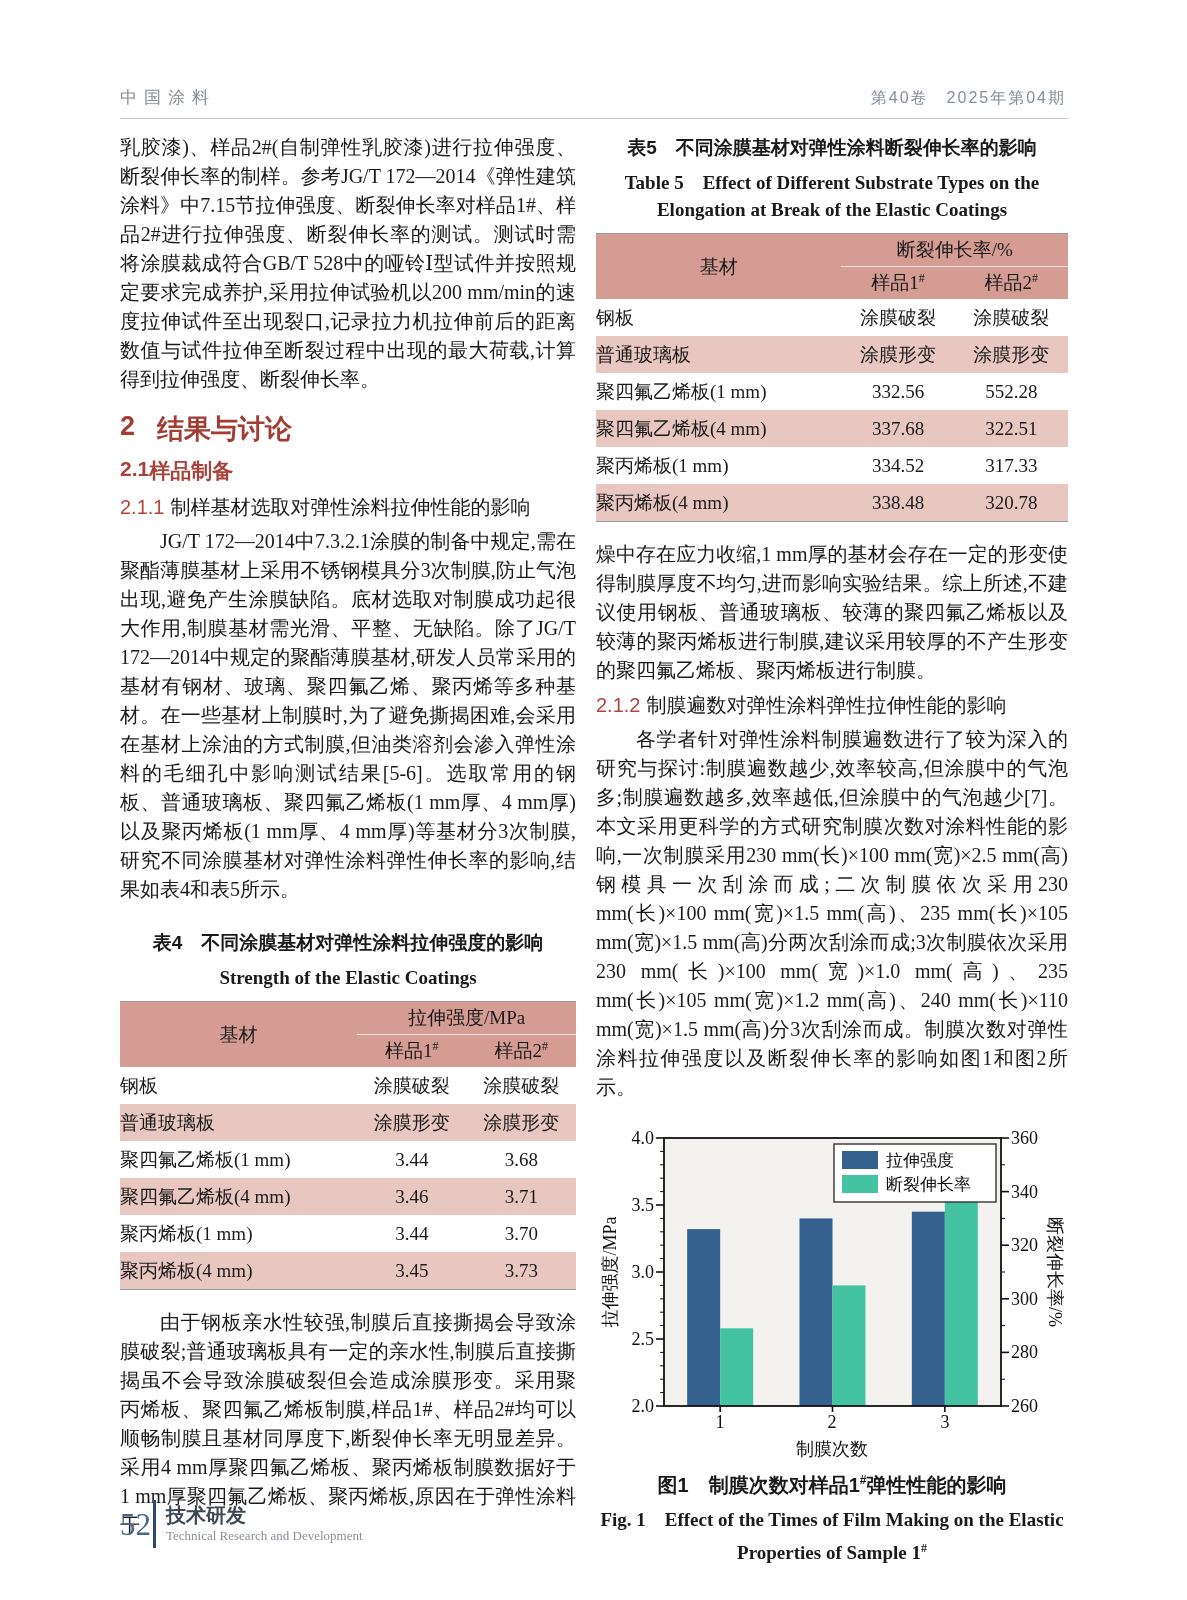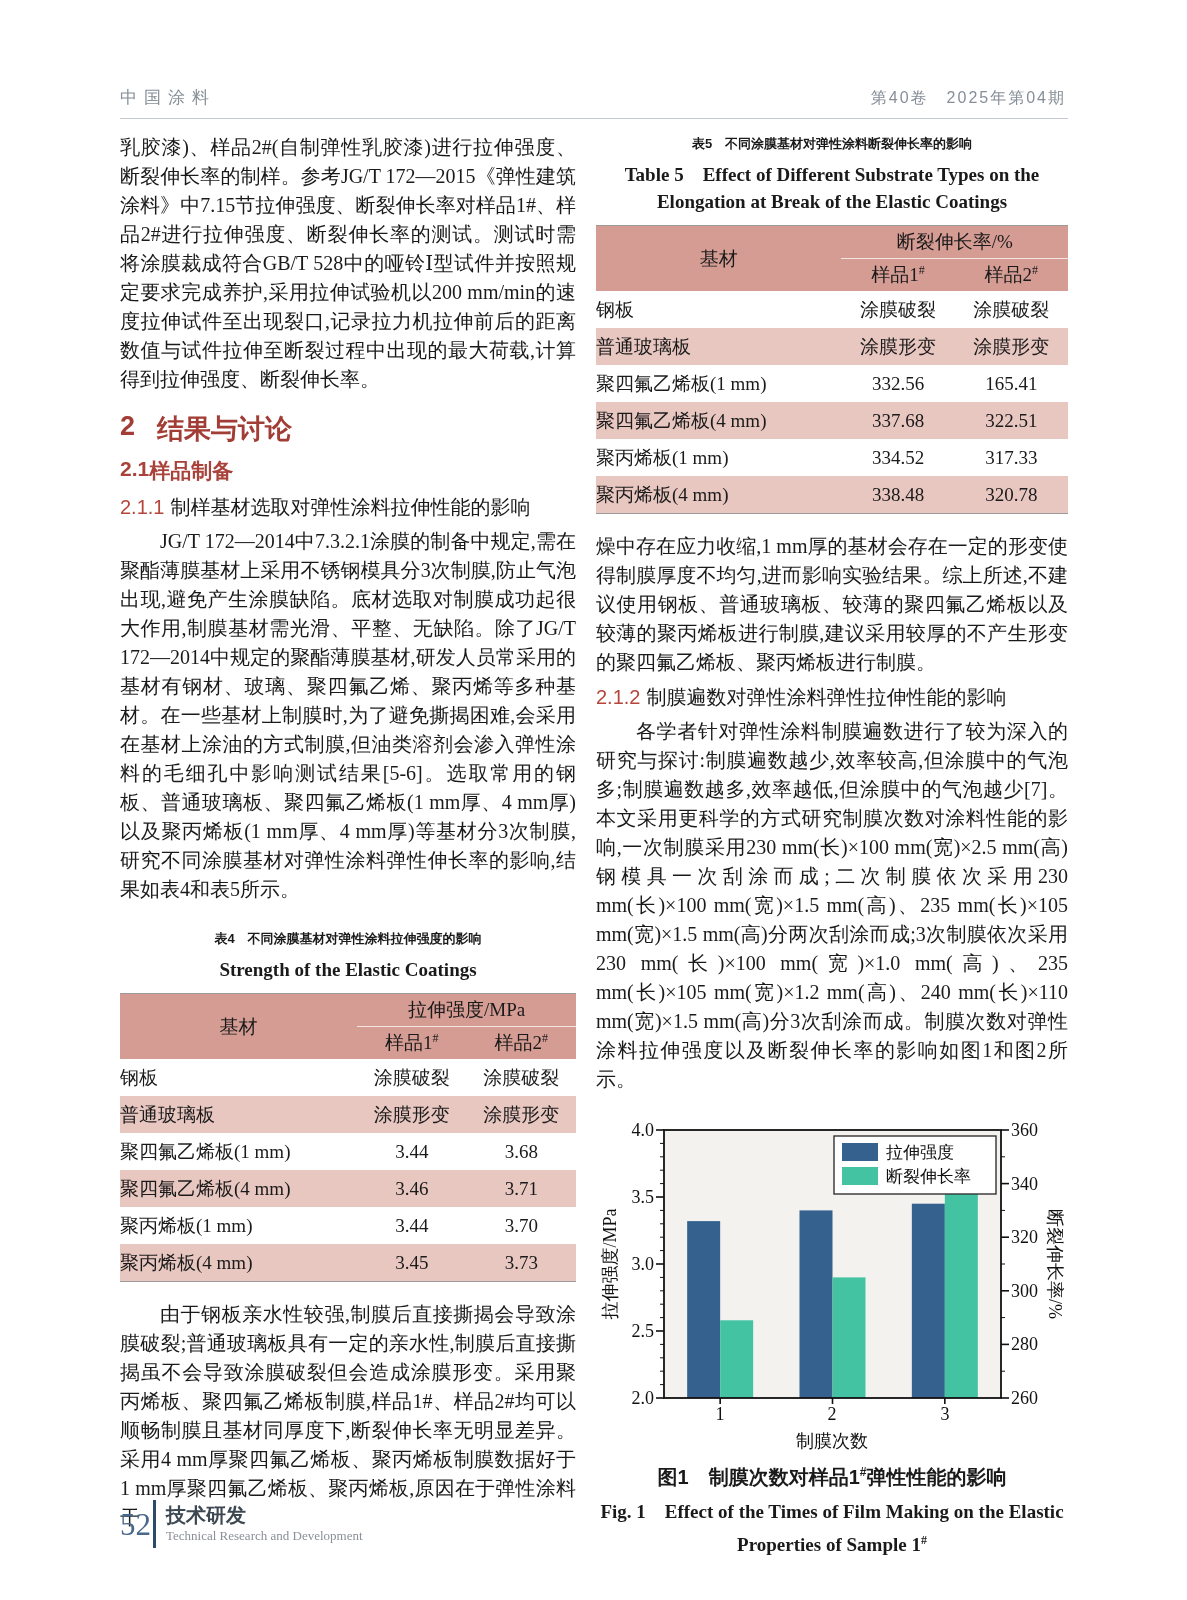--- a/index.html
+++ b/index.html
@@ -18,21 +18,21 @@
   p.body.ind{text-indent:2em;}
   
   .h2{font-family:"Liberation Sans","DejaVu Sans",sans-serif;font-weight:bold;color:#a23d35;
       font-size:27px;margin:17px 0 10px 0;display:flex;gap:22px;}
   .h21{font-family:"Liberation Sans","DejaVu Sans",sans-serif;font-weight:bold;color:#a8423a;
       font-size:21px;margin:4px 0 8px 0;display:flex;}
   .h3{font-size:20px;margin:2px 0 6px 0;display:flex;gap:6px;line-height:28px;}
   .h3 .num{color:#b5463c;font-family:"Liberation Sans","DejaVu Sans",sans-serif;}
   
   .tblblock{margin:26px 0 18px 0;}
-  .tbl-cn{font-family:"Liberation Sans","DejaVu Sans",sans-serif;font-weight:bold;font-size:13px;
+  .tbl-cn{font-family:"Liberation Sans","DejaVu Sans",sans-serif;font-weight:bold;font-size:19px;
           text-align:center;margin-bottom:8px;}
   .tbl-en{font-weight:bold;font-size:19px;text-align:center;line-height:27px;}
   table.dt{border-collapse:collapse;width:100%;margin-top:10px;font-size:19px;
            border-top:1.5px solid #9a9a9a;border-bottom:1.5px solid #9a9a9a;}
   table.dt th,table.dt td{font-weight:normal;padding:0;height:37px;}
   table.dt thead{background:#d59c94;}
   table.dt thead th{height:32px;}
   th.subth{text-align:center;font-size:19px;}
   th.grpth{text-align:center;border-bottom:1.5px solid #f3e4e1;}
   td.c1{text-align:left;padding-left:22px;}
@@ -63,21 +63,21 @@
 <div class="page">
 
   <div class="hdr">
     <span class="journal">中国涂料</span>
     <span class="issue">第40卷　2025年第04期</span>
   </div>
 
   <div class="cols">
 
     <div class="col-l">
-      <p class="body">乳胶漆)、样品2#(自制弹性乳胶漆)进行拉伸强度、断裂伸长率的制样。参考JG/T 172—2015《弹性建筑涂料》中7.15节拉伸强度、断裂伸长率对样品1#、样品2#进行拉伸强度、断裂伸长率的测试。测试时需将涂膜裁成符合GB/T 528中的哑铃Ⅰ型试件并按照规定要求完成养护,采用拉伸试验机以200 mm/min的速度拉伸试件至出现裂口,记录拉力机拉伸前后的距离数值与试件拉伸至断裂过程中出现的最大荷载,计算得到拉伸强度、断裂伸长率。</p>
+      <p class="body">乳胶漆)、样品2#(自制弹性乳胶漆)进行拉伸强度、断裂伸长率的制样。参考JG/T 172—2014《弹性建筑涂料》中7.15节拉伸强度、断裂伸长率对样品1#、样品2#进行拉伸强度、断裂伸长率的测试。测试时需将涂膜裁成符合GB/T 528中的哑铃Ⅰ型试件并按照规定要求完成养护,采用拉伸试验机以200 mm/min的速度拉伸试件至出现裂口,记录拉力机拉伸前后的距离数值与试件拉伸至断裂过程中出现的最大荷载,计算得到拉伸强度、断裂伸长率。</p>
 
       <div class="h2">
         <span>2</span>
         <span>结果与讨论</span>
       </div>
       <div class="h21">
         <span>2.1</span>
         <span>样品制备</span>
       </div>
       <div class="h3">
@@ -177,21 +177,21 @@
                 <td class="c3">涂膜破裂</td>
               </tr>
             <tr>
                 <td class="c1">普通玻璃板</td>
                 <td class="c2">涂膜形变</td>
                 <td class="c3">涂膜形变</td>
               </tr>
             <tr>
                 <td class="c1">聚四氟乙烯板(1 mm)</td>
                 <td class="c2">332.56</td>
-                <td class="c3">165.41</td>
+                <td class="c3">552.28</td>
               </tr>
             <tr>
                 <td class="c1">聚四氟乙烯板(4 mm)</td>
                 <td class="c2">337.68</td>
                 <td class="c3">322.51</td>
               </tr>
             <tr>
                 <td class="c1">聚丙烯板(1 mm)</td>
                 <td class="c2">334.52</td>
                 <td class="c3">317.33</td>

